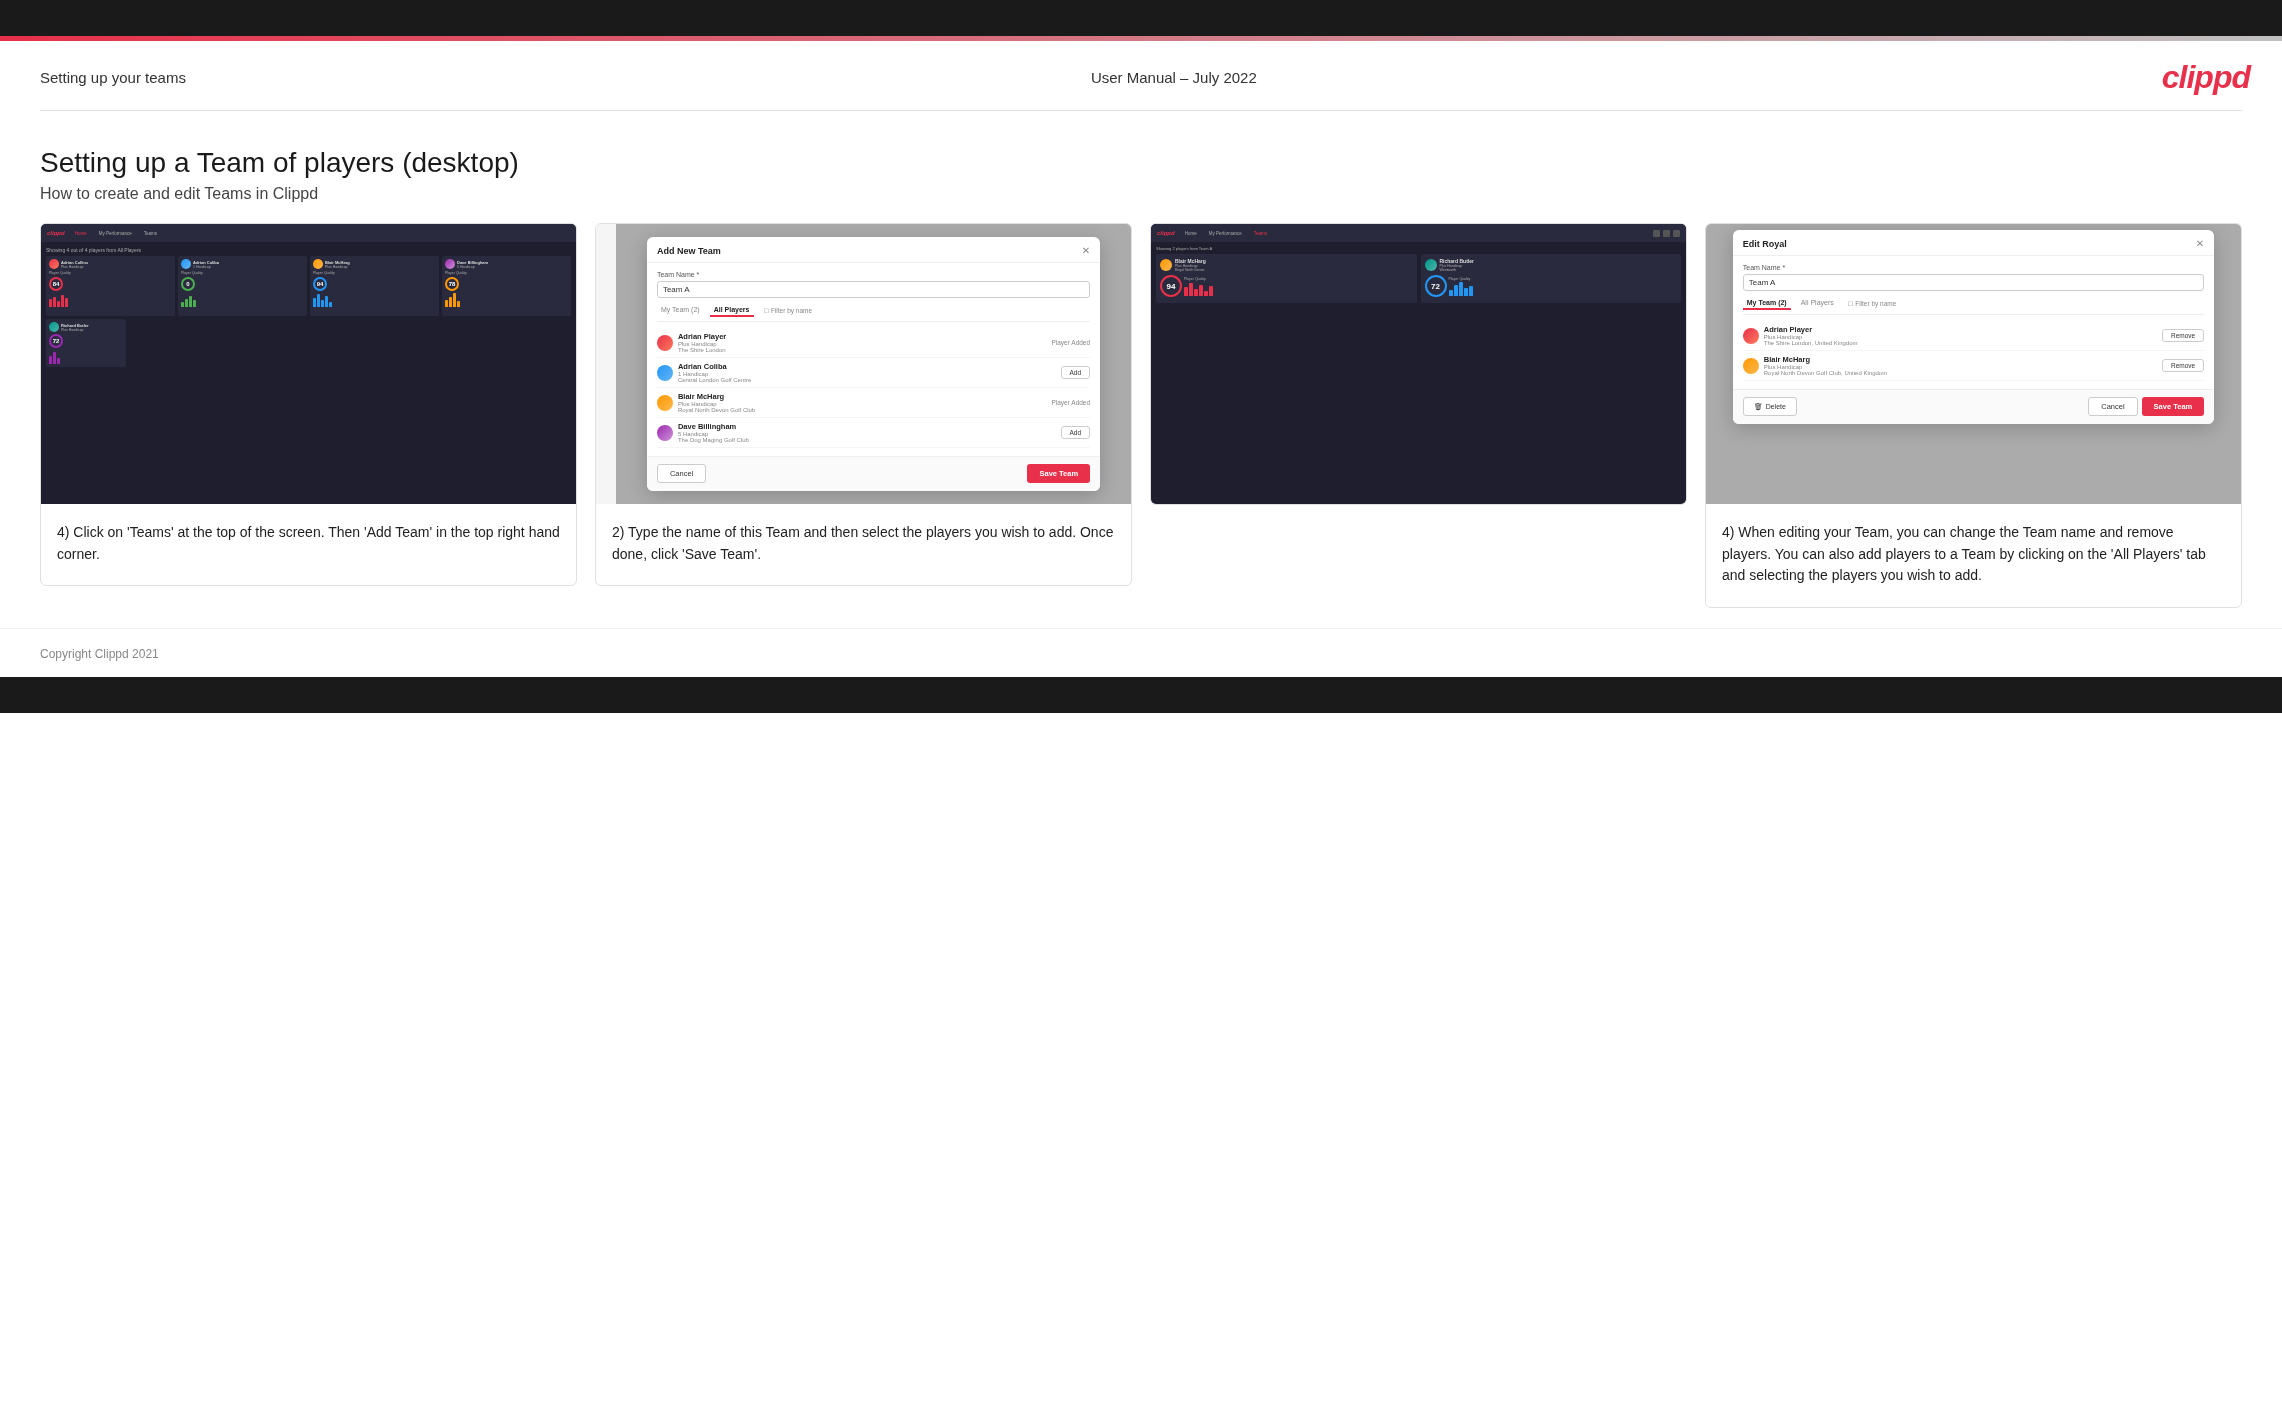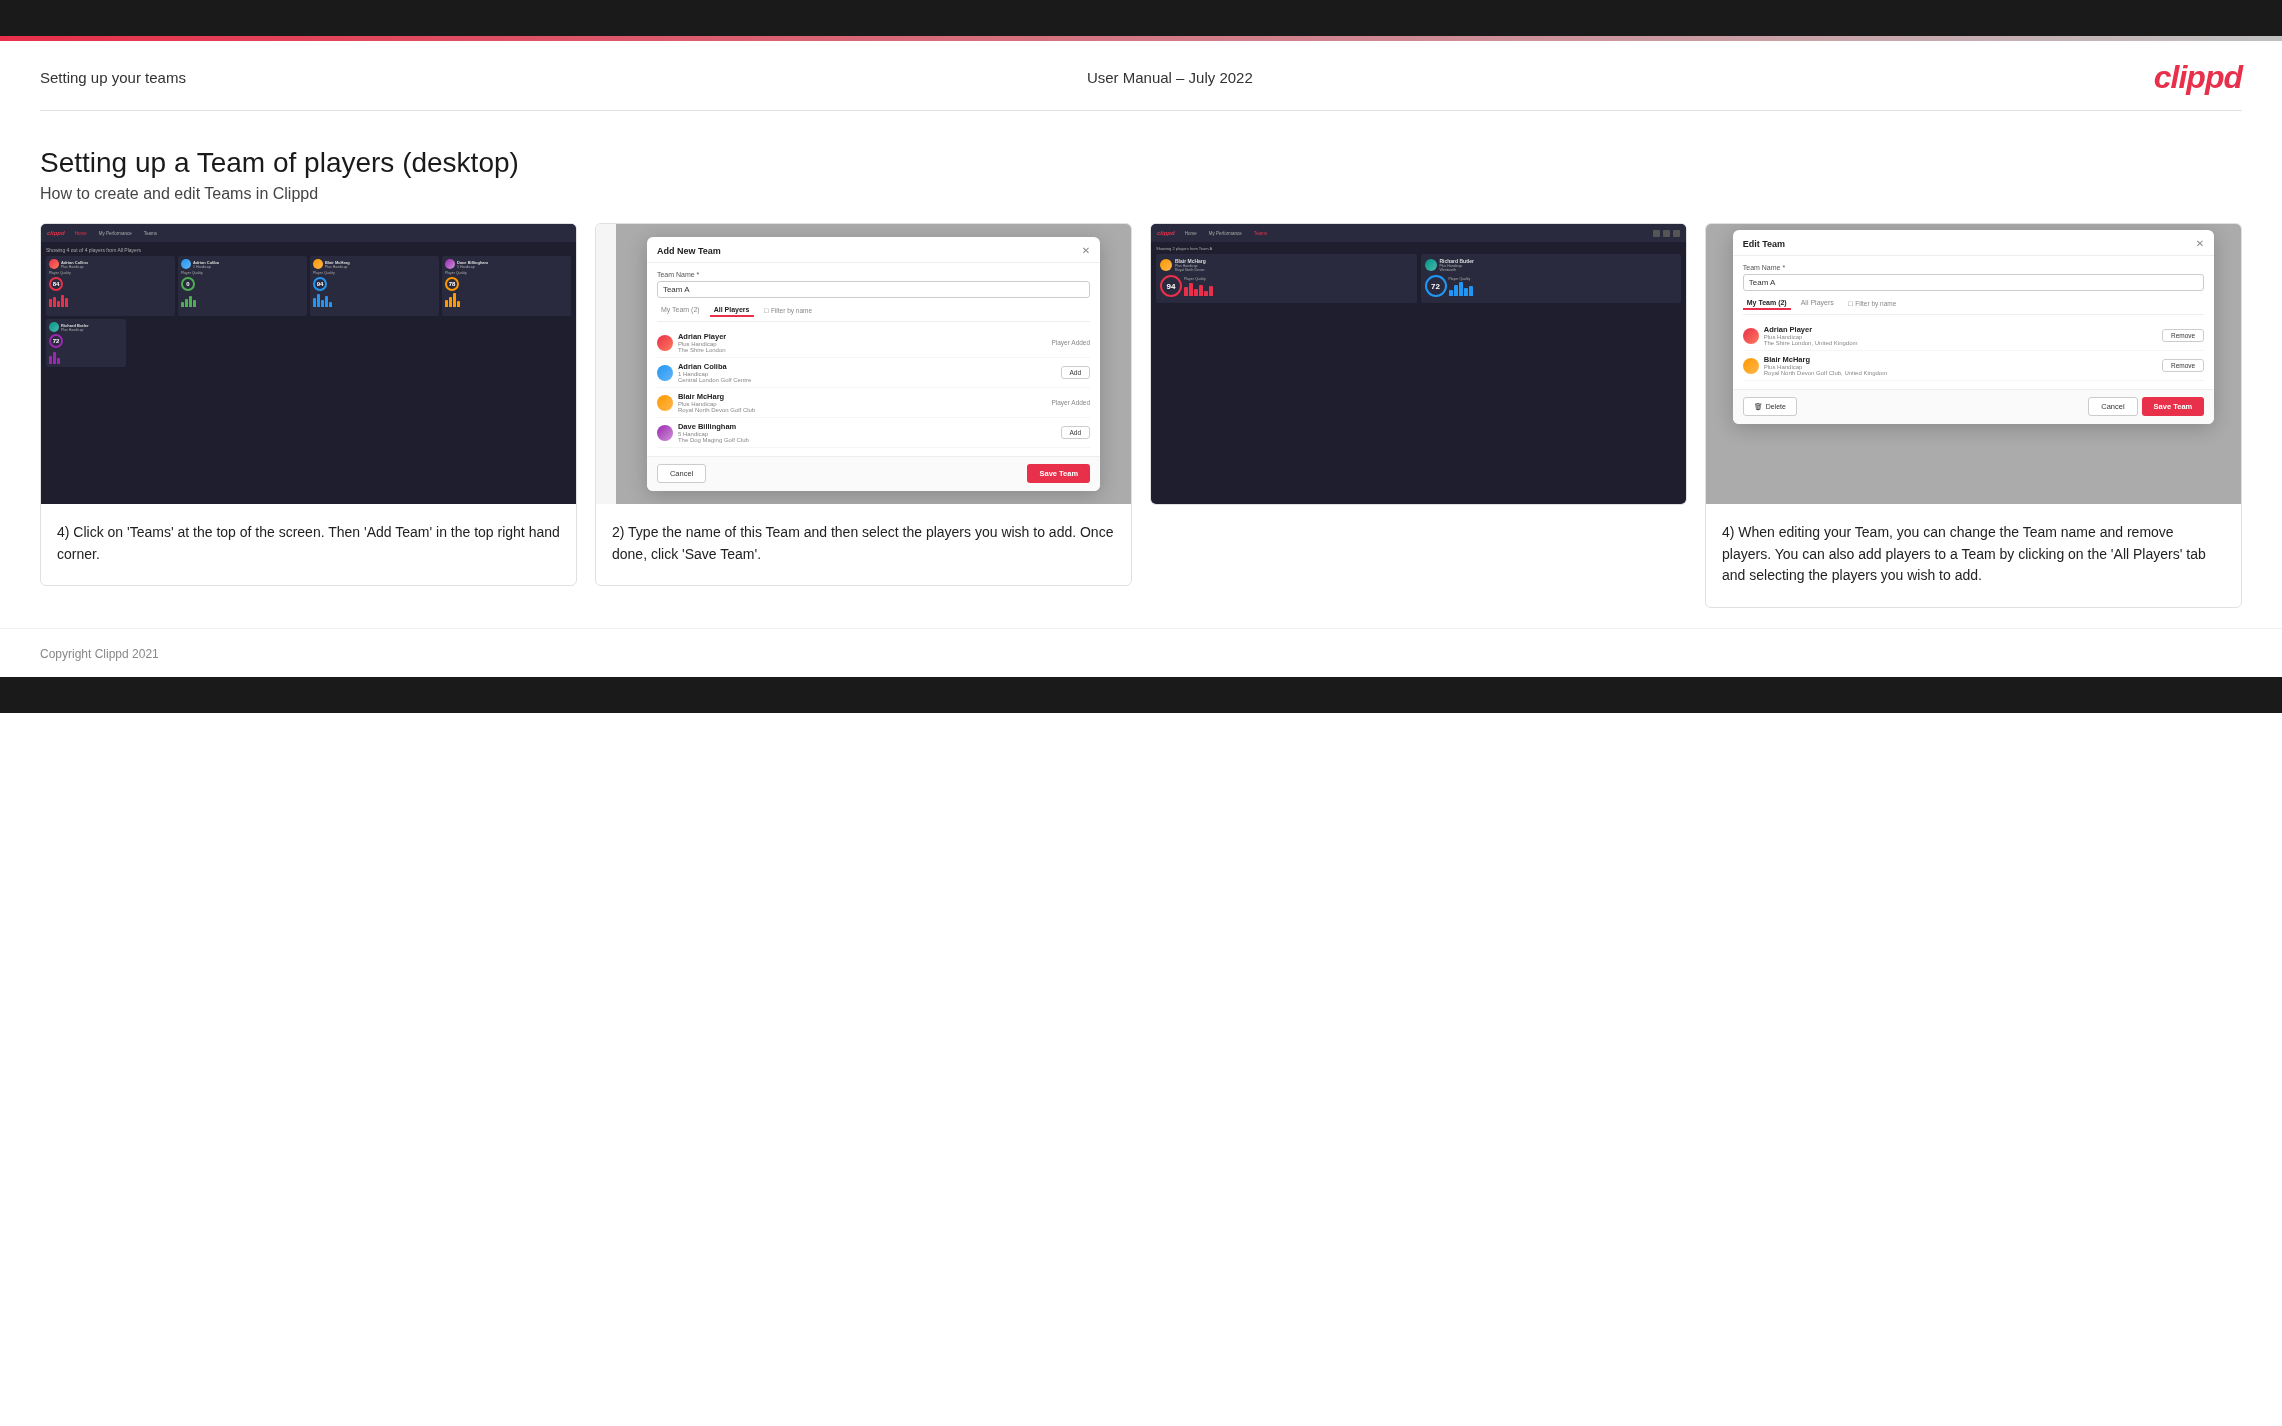--- a/index.html
+++ b/index.html
@@ -22,21 +22,21 @@
       background: linear-gradient(to right, #e8304a, #c0c0c0);
       height: 5px;
       width: 100%;
     }
 
     
     .header {
       display: flex;
       align-items: center;
       justify-content: space-between;
-      padding: 18px 40px 14px 40px;
+      padding: 18px 32px 14px 40px;
     }
     .header-left {
       font-size: 15px;
       color: #333;
     }
     .header-center {
       font-size: 15px;
       color: #333;
     }
     .header-logo {
@@ -642,21 +642,21 @@
           </div>
         </div>
       </div>
     </div>
 
     <div class="card">
       <div class="card-screenshot">
         <div class="ss4">
           <div class="edit-modal-box">
             <div class="modal-header">
-              <span class="modal-title">Edit Team</span>
+              <span class="modal-title">Edit Royal</span>
               <span class="modal-close">✕</span>
             </div>
             <div class="modal-body">
               <div class="modal-label">Team Name *</div>
               <input class="modal-input" value="Team A" readonly="" style="">
               <div class="modal-tabs">
                 <span class="modal-tab active">My Team (2)</span>
                 <span class="modal-tab">All Players</span>
                 <span class="modal-tab modal-filter">
                   <span style="font-size:6px;">☐</span> Filter by name

